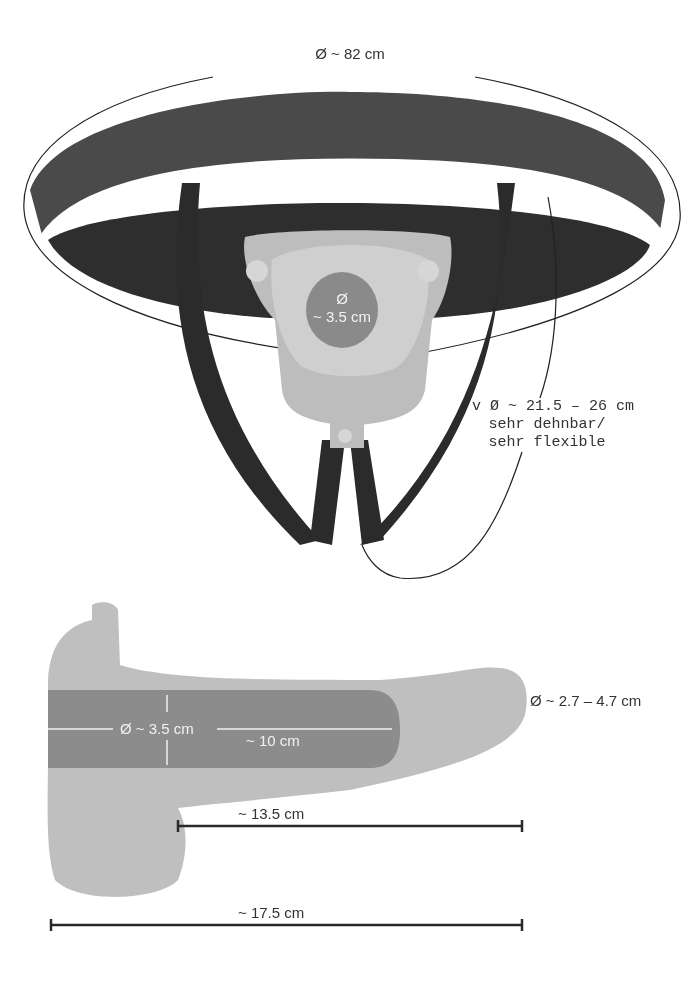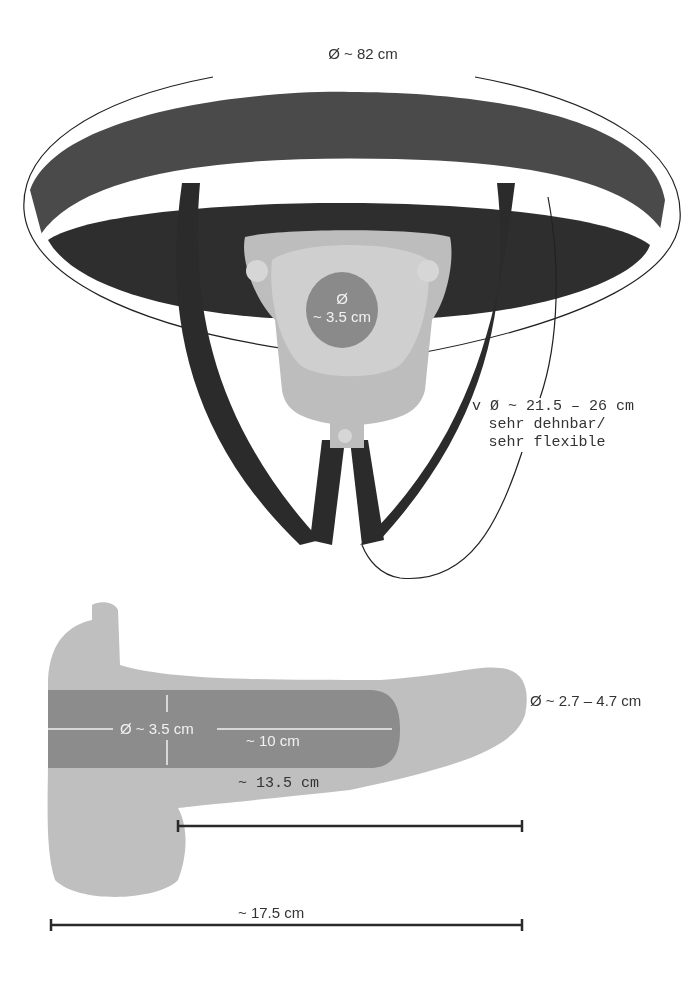--- a/index.html
+++ b/index.html
@@ -51,32 +51,32 @@
     <line x1="178" y1="820" x2="178" y2="832"></line>
     <line x1="522" y1="820" x2="522" y2="832"></line>
   </g>
   <g stroke="#2a2a2a" stroke-width="2.5">
     <line x1="51" y1="925" x2="522" y2="925"></line>
     <line x1="51" y1="919" x2="51" y2="931"></line>
     <line x1="522" y1="919" x2="522" y2="931"></line>
   </g>
 </svg>
 
-<div class="lbl" style="left:223px; top:45px; width:280px;">
+<div class="lbl" style="left:210px; top:45px; width:280px;">
   <div>Ø ~ 82 cm</div>
 </div>
 
 <div class="lbl lbl-w" style="left:300px; top:290px; width:84px;">
   <div>Ø</div>
   <div>~ 3.5 cm</div>
 </div>
 
 <div class="lbl" style="left:472px; top:398px; width:150px;font-family:Liberation Mono, monospace;">
   <div>v Ø ~ 21.5 – 26 cm</div>
   <div>sehr dehnbar/</div>
   <div>sehr flexible</div>
 </div>
 
 <div class="lbl" style="left:530px; top:692px;text-align:right;">Ø ~ 2.7 – 4.7 cm</div>
 <div class="lbl lbl-w" style="left:120px; top:720px;text-align:right;">Ø ~ 3.5 cm</div>
 <div class="lbl lbl-w" style="left:246px; top:708px;margin-top:24px;">~ 10 cm</div>
-<div class="lbl" style="left:238px; top:775px;font-family:Liberation Mono, monospace;">~ 13.5 cm</div>
+<div class="lbl" style="left:238px; top:805px;">~ 13.5 cm</div>
 <div class="lbl" style="left:238px; top:904px;">~ 17.5 cm</div>
 
 </body></html>

